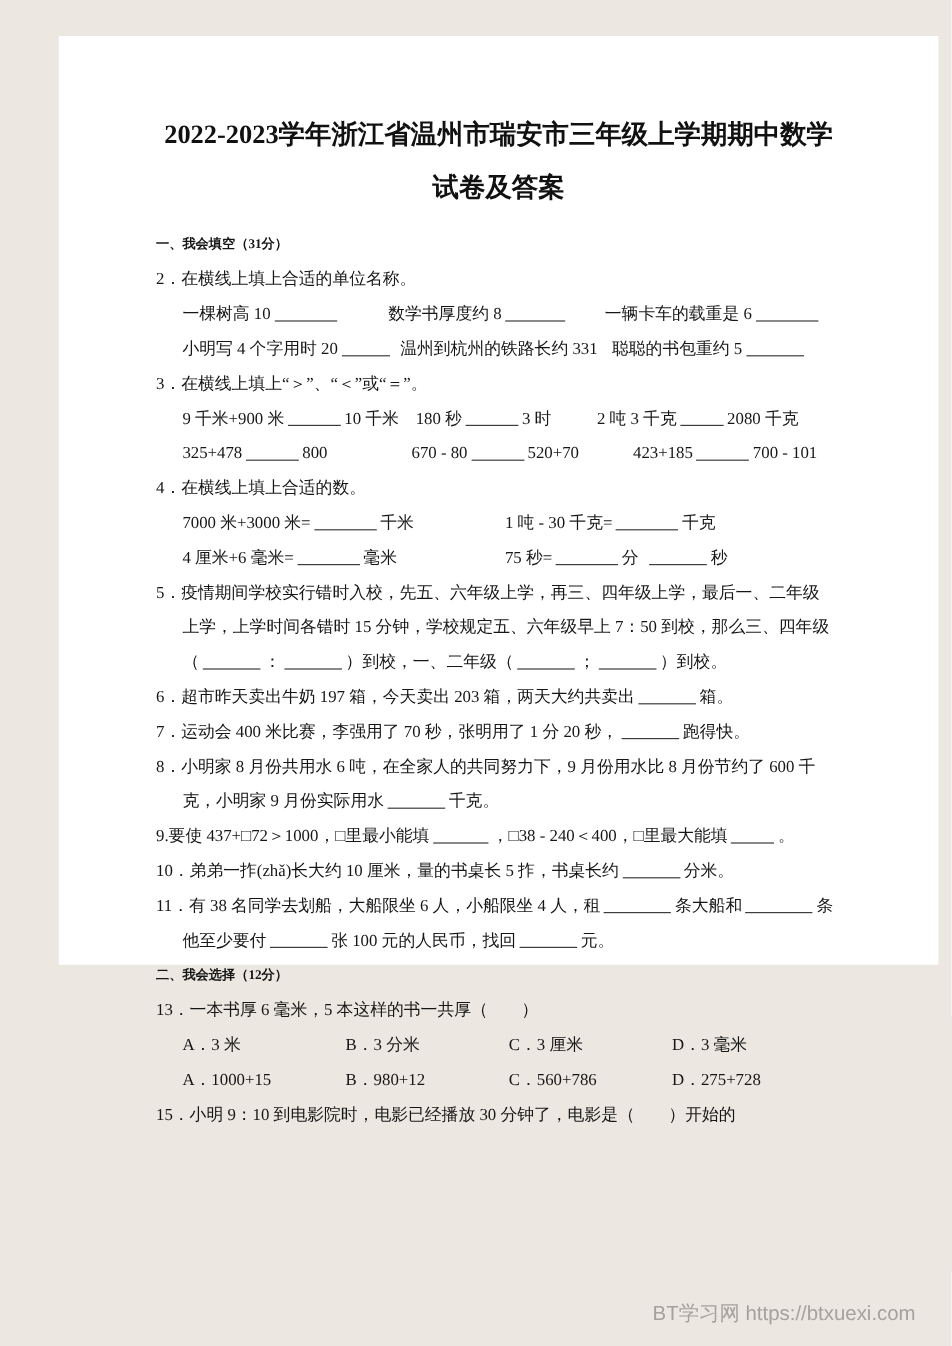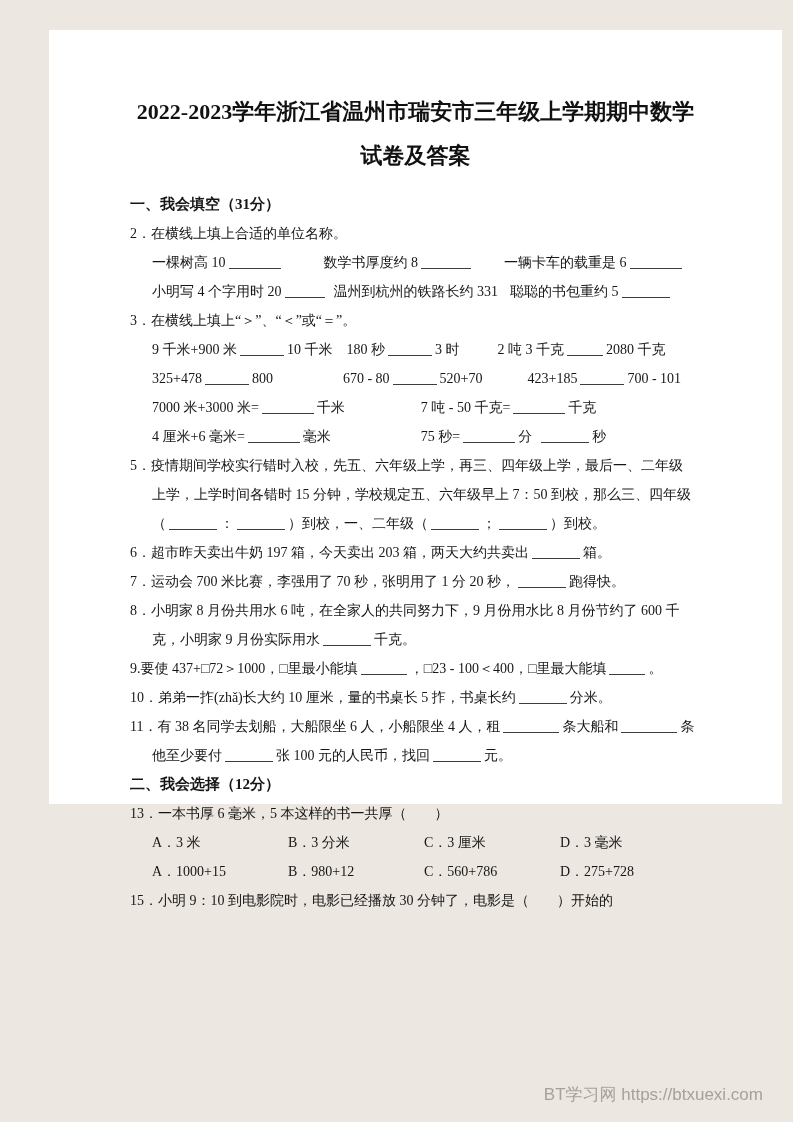--- a/index.html
+++ b/index.html
@@ -27,21 +27,21 @@
     line-height: 44px;
     color: #111;
   }
   .content {
     padding: 12px 81px 0 81px;
     font-size: 14px;
     line-height: 29px;
   }
   .line { white-space: nowrap; }
   .line.indent { padding-left: 22px; }
-  .line.heading { font-weight: bold; font-size: 15px; }
+  .line.heading { font-weight: bold; font-size: 11px; }
   .blank {
     display: inline-block;
     border-bottom: 1px solid #3c3c3c;
     height: 13px;
     vertical-align: -2px;
     margin: 0 3px;
   }
   .gap { display: inline-block; height: 1px; }
   .option { display: inline-block; min-width: 136px; }
   .footer {
@@ -62,30 +62,31 @@
       <div>试卷及答案</div>
     </div>
     <div class="content" id="content">
         <div class="line heading"><span>一、我会填空（31分）</span></div>
         <div class="line"><span>2．在横线上填上合适的单位名称。</span></div>
         <div class="line indent"><span>一棵树高 10</span><span class="blank" style="width: 52px;"></span><span class="gap" style="width: 40px;"></span><span>数学书厚度约 8</span><span class="blank" style="width: 50px;"></span><span class="gap" style="width: 30px;"></span><span>一辆卡车的载重是 6</span><span class="blank" style="width: 52px;"></span></div>
         <div class="line indent"><span>小明写 4 个字用时 20</span><span class="blank" style="width: 40px;"></span><span class="gap" style="width: 6px;"></span><span>温州到杭州的铁路长约 331</span><span class="gap" style="width: 12px;"></span><span>聪聪的书包重约 5</span><span class="blank" style="width: 48px;"></span></div>
         <div class="line"><span>3．在横线上填上“＞”、“＜”或“＝”。</span></div>
         <div class="line indent"><span>9 千米+900 米</span><span class="blank" style="width: 44px;"></span><span>10 千米</span><span class="gap" style="width: 14px;"></span><span>180 秒</span><span class="blank" style="width: 44px;"></span><span>3 时</span><span class="gap" style="width: 38px;"></span><span>2 吨 3 千克</span><span class="blank" style="width: 36px;"></span><span>2080 千克</span></div>
         <div class="line indent"><span>325+478</span><span class="blank" style="width: 44px;"></span><span>800</span><span class="gap" style="width: 70px;"></span><span>670 - 80</span><span class="blank" style="width: 44px;"></span><span>520+70</span><span class="gap" style="width: 45px;"></span><span>423+185</span><span class="blank" style="width: 44px;"></span><span>700 - 101</span></div>
-        <div class="line indent"><span>7000 米+3000 米=</span><span class="blank" style="width: 52px;"></span><span>千米</span><span class="gap" style="width: 76px;"></span><span>7 吨 - 50 千克=</span><span class="blank" style="width: 52px;"></span><span>千克</span></div>
+        <div class="line"><span>4．在横线上填上合适的数。</span></div>
+        <div class="line indent"><span>7000 米+3000 米=</span><span class="blank" style="width: 52px;"></span><span>千米</span><span class="gap" style="width: 76px;"></span><span>1 吨 - 30 千克=</span><span class="blank" style="width: 52px;"></span><span>千克</span></div>
         <div class="line indent"><span>4 厘米+6 毫米=</span><span class="blank" style="width: 52px;"></span><span>毫米</span><span class="gap" style="width: 90px;"></span><span>75 秒=</span><span class="blank" style="width: 52px;"></span><span>分</span><span class="gap" style="width: 6px;"></span><span class="blank" style="width: 48px;"></span><span>秒</span></div>
         <div class="line"><span>5．疫情期间学校实行错时入校，先五、六年级上学，再三、四年级上学，最后一、二年级</span></div>
         <div class="line indent"><span>上学，上学时间各错时 15 分钟，学校规定五、六年级早上 7：50 到校，那么三、四年级</span></div>
         <div class="line indent"><span>（</span><span class="blank" style="width: 48px;"></span><span>：</span><span class="blank" style="width: 48px;"></span><span>）到校，一、二年级（</span><span class="blank" style="width: 48px;"></span><span>；</span><span class="blank" style="width: 48px;"></span><span>）到校。</span></div>
         <div class="line"><span>6．超市昨天卖出牛奶 197 箱，今天卖出 203 箱，两天大约共卖出</span><span class="blank" style="width: 48px;"></span><span>箱。</span></div>
-        <div class="line"><span>7．运动会 700 米比赛，李强用了 70 秒，张明用了 1 分 20 秒，</span><span class="blank" style="width: 48px;"></span><span>跑得快。</span></div>
+        <div class="line"><span>7．运动会 400 米比赛，李强用了 70 秒，张明用了 1 分 20 秒，</span><span class="blank" style="width: 48px;"></span><span>跑得快。</span></div>
         <div class="line"><span>8．小明家 8 月份共用水 6 吨，在全家人的共同努力下，9 月份用水比 8 月份节约了 600 千</span></div>
         <div class="line indent"><span>克，小明家 9 月份实际用水</span><span class="blank" style="width: 48px;"></span><span>千克。</span></div>
-        <div class="line"><span>9.要使 437+□72＞1000，□里最小能填</span><span class="blank" style="width: 46px;"></span><span>，□23 - 100＜400，□里最大能填</span><span class="blank" style="width: 36px;"></span><span>。</span></div>
+        <div class="line"><span>9.要使 437+□72＞1000，□里最小能填</span><span class="blank" style="width: 46px;"></span><span>，□38 - 240＜400，□里最大能填</span><span class="blank" style="width: 36px;"></span><span>。</span></div>
         <div class="line"><span>10．弟弟一拃(zhǎ)长大约 10 厘米，量的书桌长 5 拃，书桌长约</span><span class="blank" style="width: 48px;"></span><span>分米。</span></div>
         <div class="line"><span>11．有 38 名同学去划船，大船限坐 6 人，小船限坐 4 人，租</span><span class="blank" style="width: 56px;"></span><span>条大船和</span><span class="blank" style="width: 56px;"></span><span>条</span></div>
         <div class="line indent"><span>他至少要付</span><span class="blank" style="width: 48px;"></span><span>张 100 元的人民币，找回</span><span class="blank" style="width: 48px;"></span><span>元。</span></div>
         <div class="line heading"><span>二、我会选择（12分）</span></div>
         <div class="line"><span>13．一本书厚 6 毫米，5 本这样的书一共厚（　　）</span></div>
         <div class="line indent"><span class="option">A．3 米</span><span class="option">B．3 分米</span><span class="option">C．3 厘米</span><span class="option">D．3 毫米</span></div>
         <div class="line indent"><span class="option">A．1000+15</span><span class="option">B．980+12</span><span class="option">C．560+786</span><span class="option">D．275+728</span></div>
         <div class="line"><span>15．小明 9：10 到电影院时，电影已经播放 30 分钟了，电影是（　　）开始的</span></div>
       </div>
   </div>

